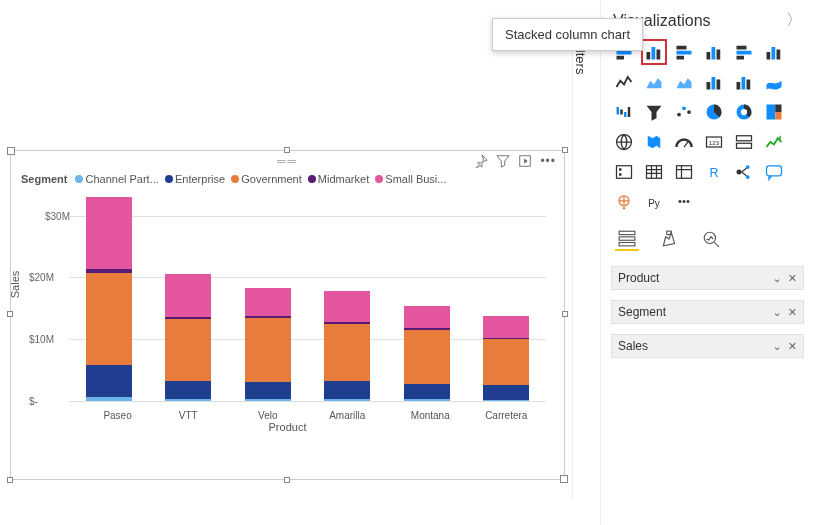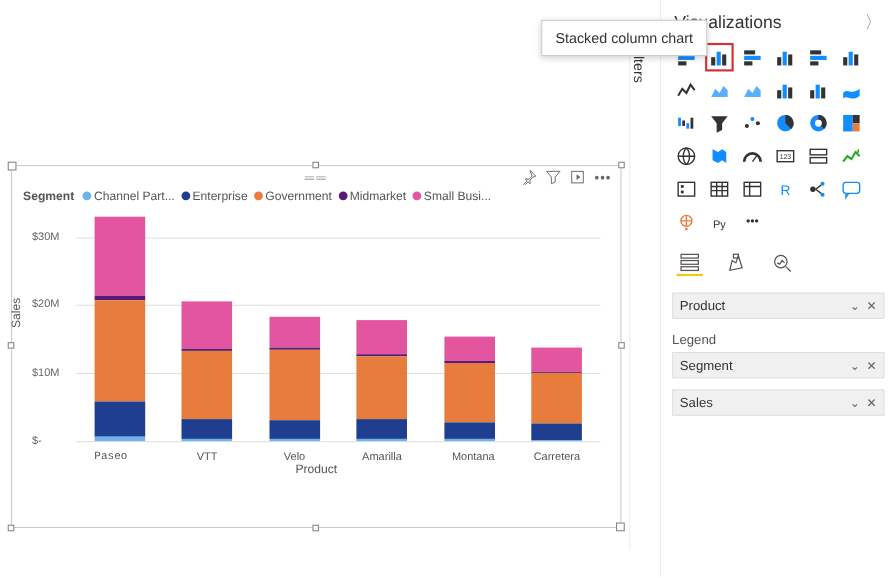--- a/index.html
+++ b/index.html
@@ -78,21 +78,21 @@
 
 
   <div class="legend-row">
     <span class="legend-label">Segment</span>
     <span id="legend-items"><span><span class="swatch" style="background:#6db4e8"></span>Channel Part...&nbsp;&nbsp;</span><span><span class="swatch" style="background:#1f3e8f"></span>Enterprise&nbsp;&nbsp;</span><span><span class="swatch" style="background:#e87c3c"></span>Government&nbsp;&nbsp;</span><span><span class="swatch" style="background:#5a1a78"></span>Midmarket&nbsp;&nbsp;</span><span><span class="swatch" style="background:#e455a0"></span>Small Busi...&nbsp;&nbsp;</span></span>
   </div>
 
   <div class="chart">
     <div class="ylabel">Sales</div>
     <div id="yticks">
-        <div class="ytick" style="top: 24.7059px;">$30M</div>
+        <div class="ytick" style="top: 24.7059px; margin-left: 16px;">$30M</div>
         <div class="grid" style="top: 24.7059px;"></div>
         <div class="ytick" style="top: 86.4706px;">$20M</div>
         <div class="grid" style="top: 86.4706px;"></div>
         <div class="ytick" style="top: 148.235px;">$10M</div>
         <div class="grid" style="top: 148.235px;"></div>
         <div class="ytick" style="top: 210px;">$-</div>
         <div class="grid" style="top: 210px;"></div>
       </div>
     <div class="bars" id="bars">
         <div class="bar" style="flex-direction: column-reverse;">
@@ -132,21 +132,21 @@
         </div>
         <div class="bar" style="flex-direction: column-reverse;">
           <div class="seg" style="background: rgb(109, 180, 232); height: 1.23529px;"></div>
           <div class="seg" style="background: rgb(31, 62, 143); height: 14.8235px;"></div>
           <div class="seg" style="background: rgb(232, 124, 60); height: 45.7059px;"></div>
           <div class="seg" style="background: rgb(90, 26, 120); height: 1.23529px;"></div>
           <div class="seg" style="background: rgb(228, 85, 160); height: 22.2353px;"></div>
         </div>
       </div>
     <div class="xticks" id="xticks">
-        <div style="width: 46px; text-align: left; font-family: Liberation Mono, monospace;">Paseo</div>
+        <div style="width: 46px; text-align: right;">Paseo</div>
         <div style="width: 46px; text-align: center;">VTT</div>
         <div style="width: 46px; text-align: center;">Velo</div>
         <div style="width: 46px; text-align: center;">Amarilla</div>
         <div style="width: 46px; text-align: right;">Montana</div>
         <div style="width: 46px; text-align: center;">Carretera</div>
       </div>
   </div>
   <div class="xlabel">Product</div>
 </div>
 
@@ -395,21 +395,20 @@
   <div class="field-section">
     <div class="well">
       <span>Product</span>
       <span class="ctrls">
           <span>⌄</span>
           <span>✕</span>
         </span>
     </div>
   </div>
   <div class="field-section">
-    <div class="field-label">Legend</div>
     <div class="well">
       <span>Segment</span>
       <span class="ctrls">
           <span>⌄</span>
           <span>✕</span>
         </span>
     </div>
   </div>
   <div class="field-section">
     <div class="well">

